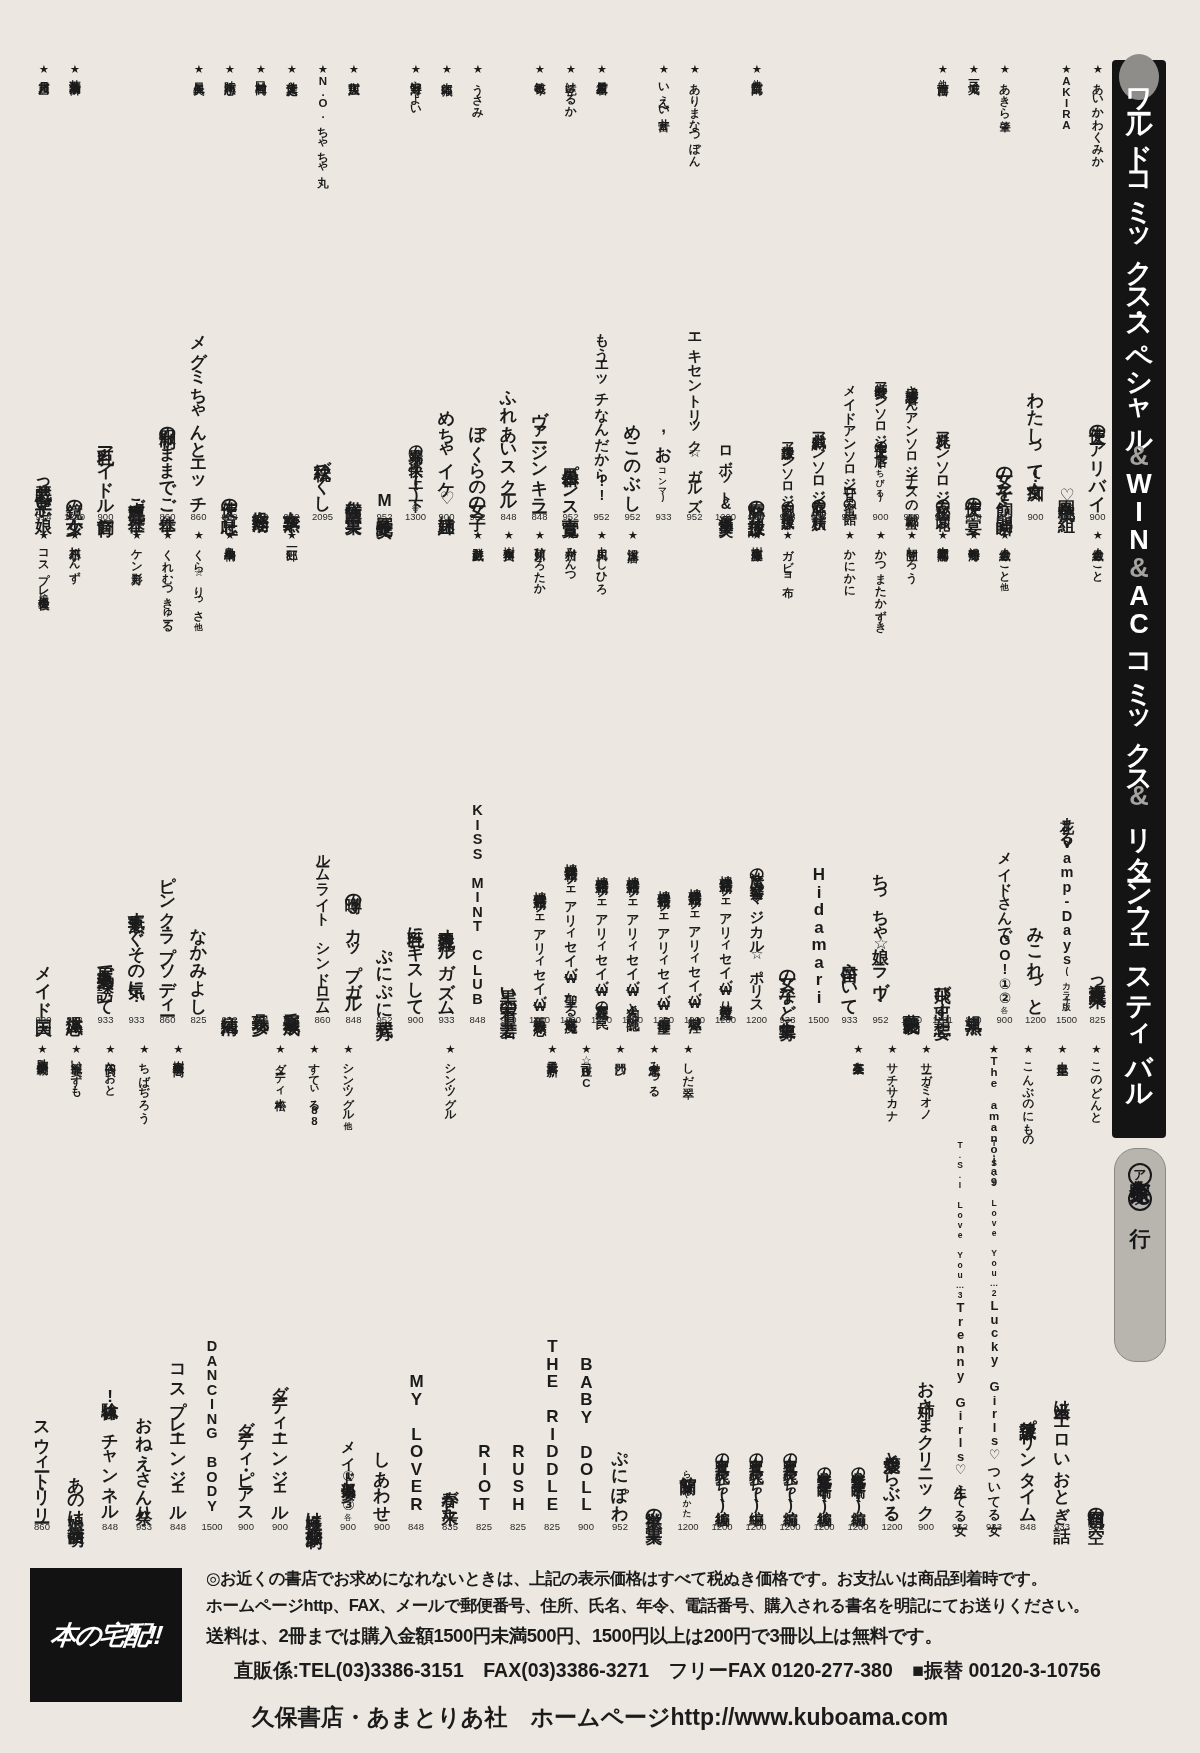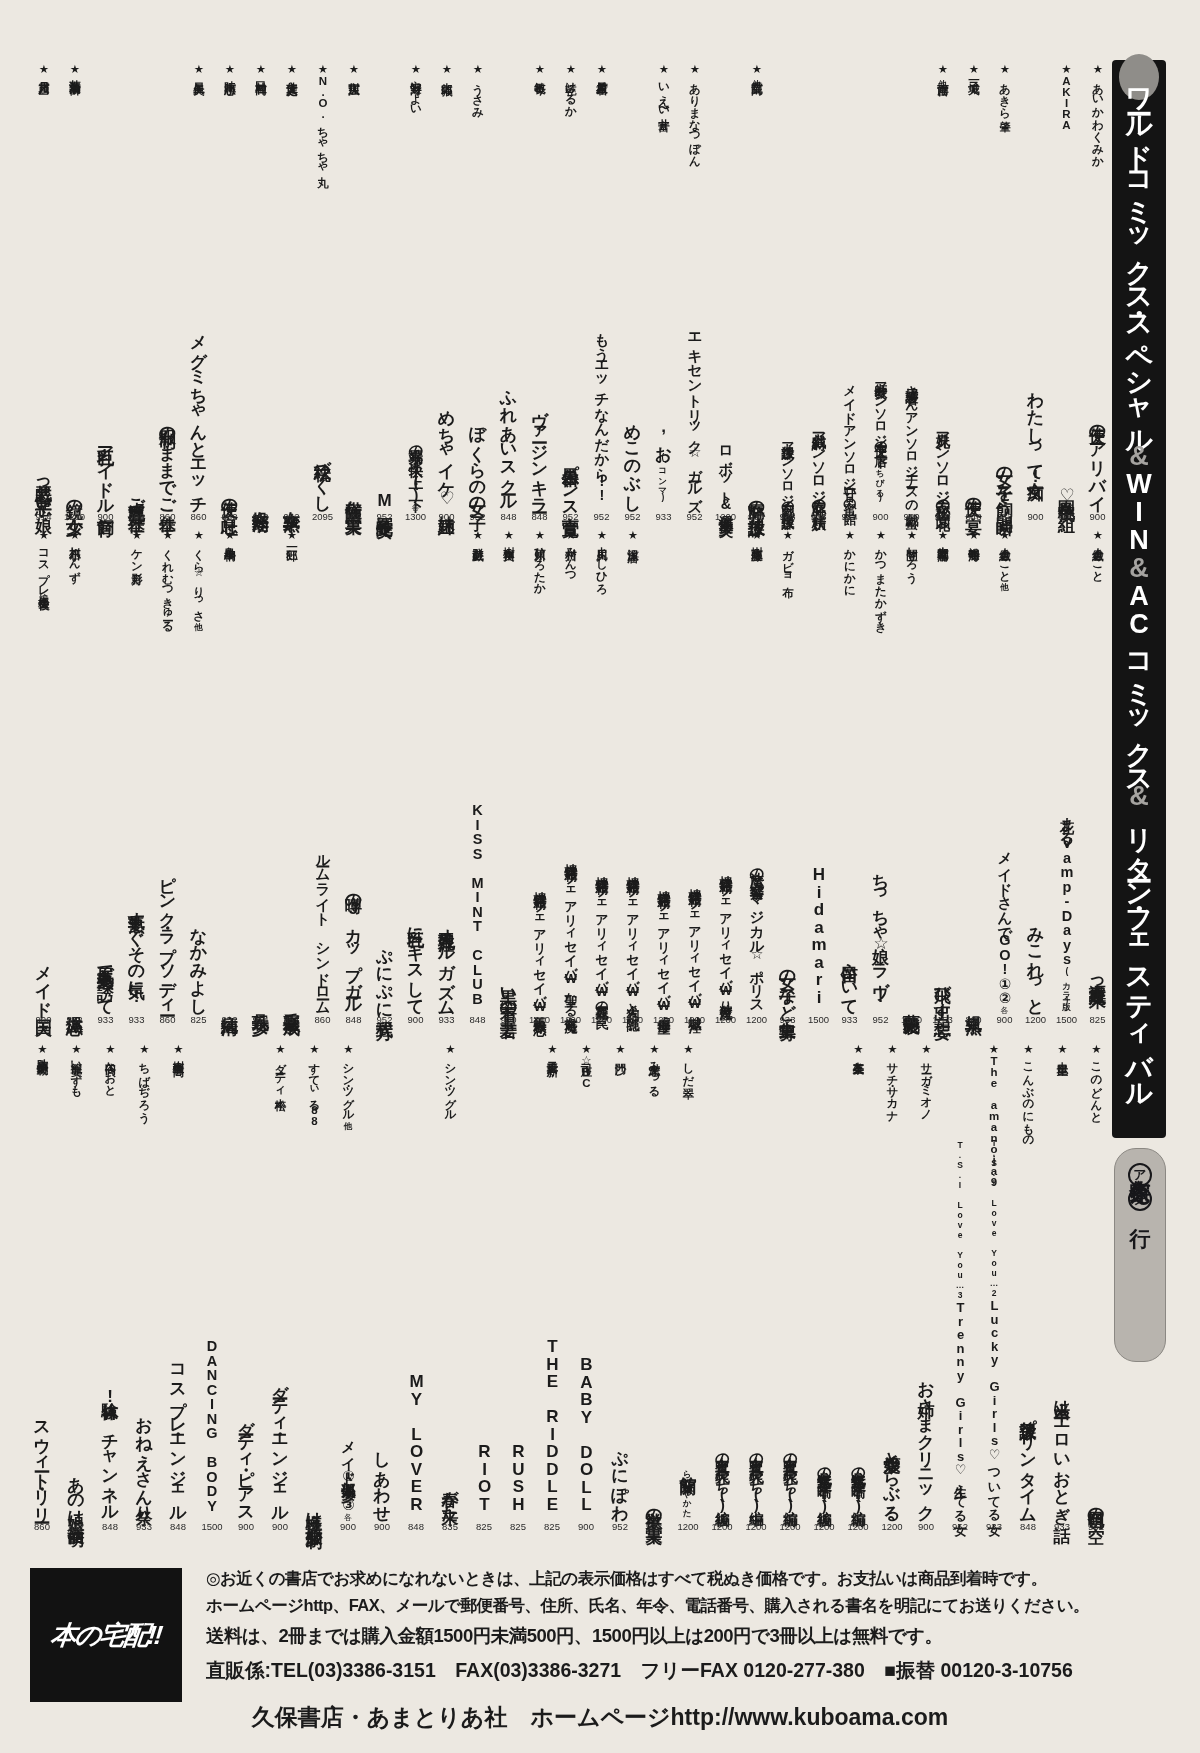--- a/index.html
+++ b/index.html
@@ -69,21 +69,21 @@
     position:absolute;left:2px;top:3px;width:152px;height:134px;background:#121212;
     display:flex;align-items:center;justify-content:center;
   }
   .delivery-box span{
     color:#fff;font-weight:bold;font-style:italic;font-size:26px;
     transform:skewX(-6deg);letter-spacing:-2px;
   }
   .footer-lines{position:absolute;left:178px;top:0;width:966px;}
   .fline{font-size:16.5px;font-weight:600;letter-spacing:-0.5px;line-height:27px;white-space:nowrap;}
   .fline4{font-weight:bold;font-size:18.5px;line-height:34px;}
-  .contact{font-size:19.5px;font-weight:bold;letter-spacing:0;line-height:34px;white-space:nowrap;}
+  .contact{font-size:19.5px;font-weight:bold;letter-spacing:0;line-height:34px;white-space:nowrap;margin-left:28px;}
   .homepage{
     position:absolute;left:0;top:137px;width:1144px;text-align:center;
     font-size:23px;font-weight:bold;letter-spacing:0;
   }
 </style>
 </head>
 <body>
 
 <div>
 
@@ -295,21 +295,21 @@
     <div class="price"><span class="p-note">各</span><span class="p-val">900</span></div>
   </div>
         <div class="entry" style="width: 31px;">
     <div class="author vtext"><span class="a-main">★海明寺裕</span><span class="a-note"></span></div>
     <div class="title vtext t-size-l"><span class="t-pre"></span><span class="t-main">早熟児</span><span class="t-note"></span></div>
     <div class="price"><span class="p-note"></span><span class="p-val">800</span></div>
   </div>
         <div class="entry" style="width: 31px;">
     <div class="author vtext"><span class="a-main">★駕篭真太郎</span><span class="a-note"></span></div>
     <div class="title vtext t-size-l"><span class="t-pre"></span><span class="t-main">飛び出す妄想</span><span class="t-note"></span></div>
-    <div class="price"><span class="p-note"></span><span class="p-val">1153</span></div>
+    <div class="price"><span class="p-note"></span><span class="p-val">1181</span></div>
   </div>
         <div class="entry" style="width: 31px;">
     <div class="author vtext"><span class="a-main">★笠間しろう</span><span class="a-note"></span></div>
     <div class="title vtext t-size-l"><span class="t-pre"></span><span class="t-main">猥褻艶夢</span><span class="t-note"></span></div>
     <div class="price"><span class="p-note"></span><span class="p-val">1500</span></div>
   </div>
         <div class="entry" style="width: 31px;">
     <div class="author vtext"><span class="a-main">★かつまたかずき</span><span class="a-note"></span></div>
     <div class="title vtext t-size-l"><span class="t-pre"></span><span class="t-main">ちっちゃ娘☆ラヴ!</span><span class="t-note"></span></div>
     <div class="price"><span class="p-note"></span><span class="p-val">952</span></div>

